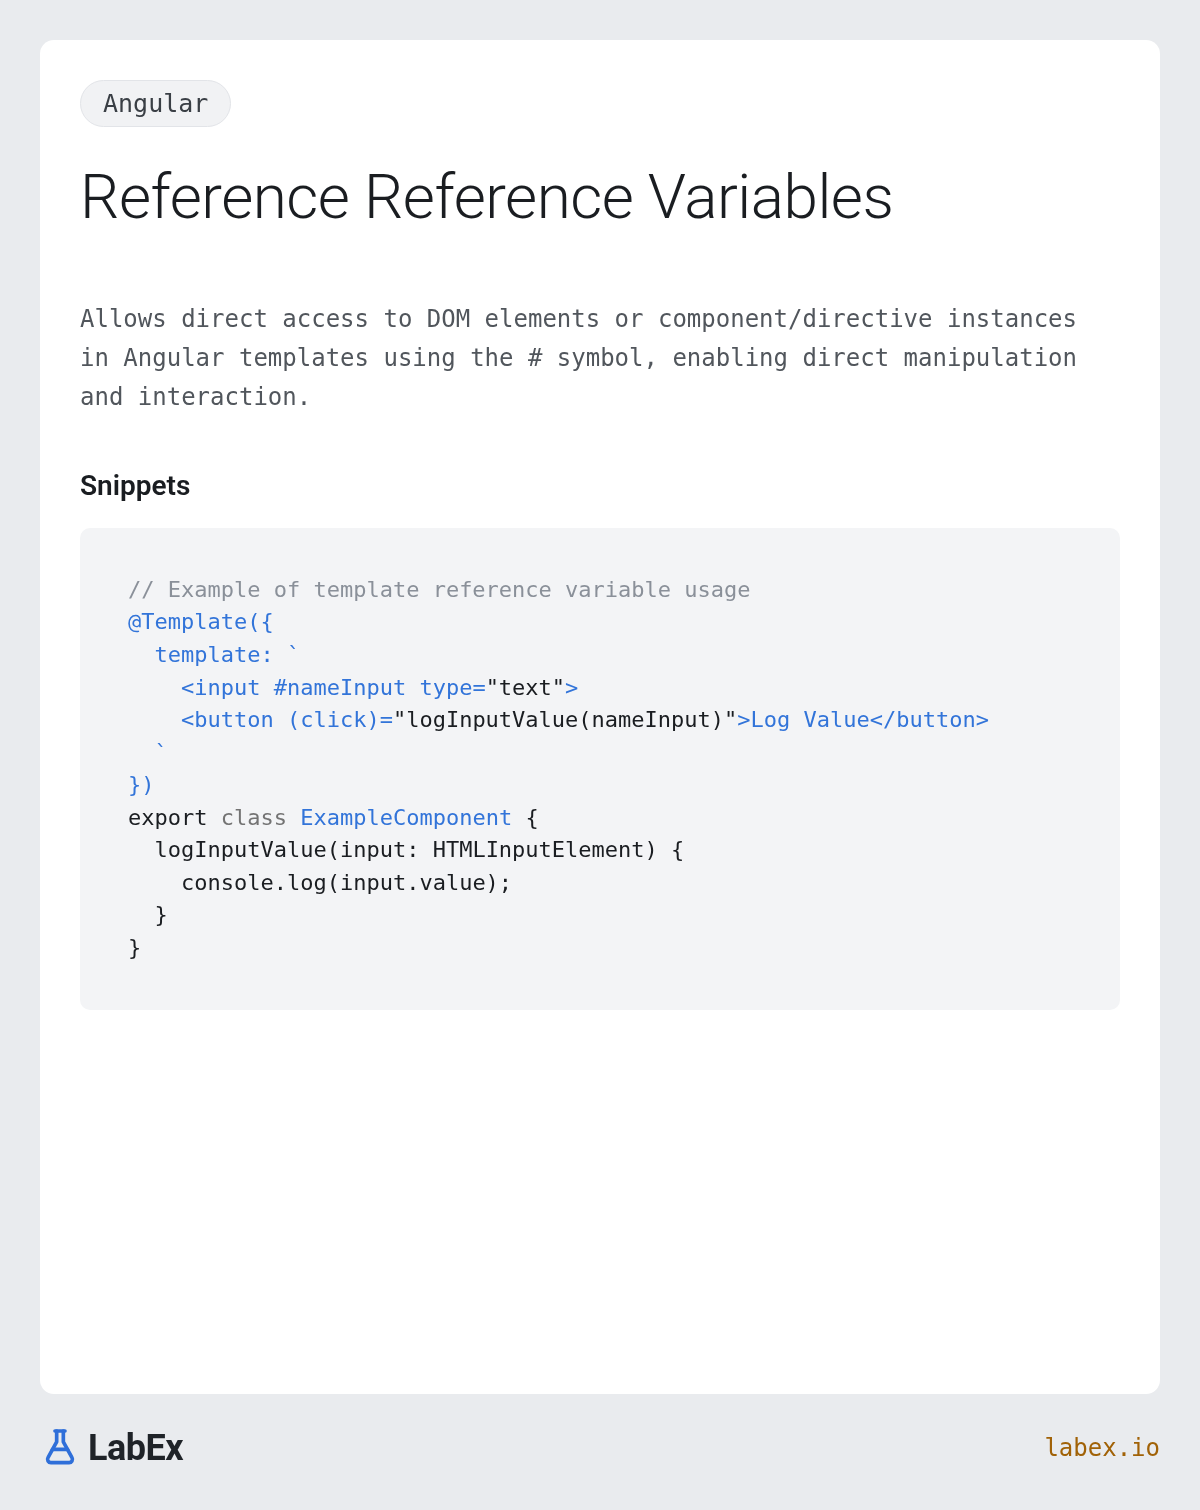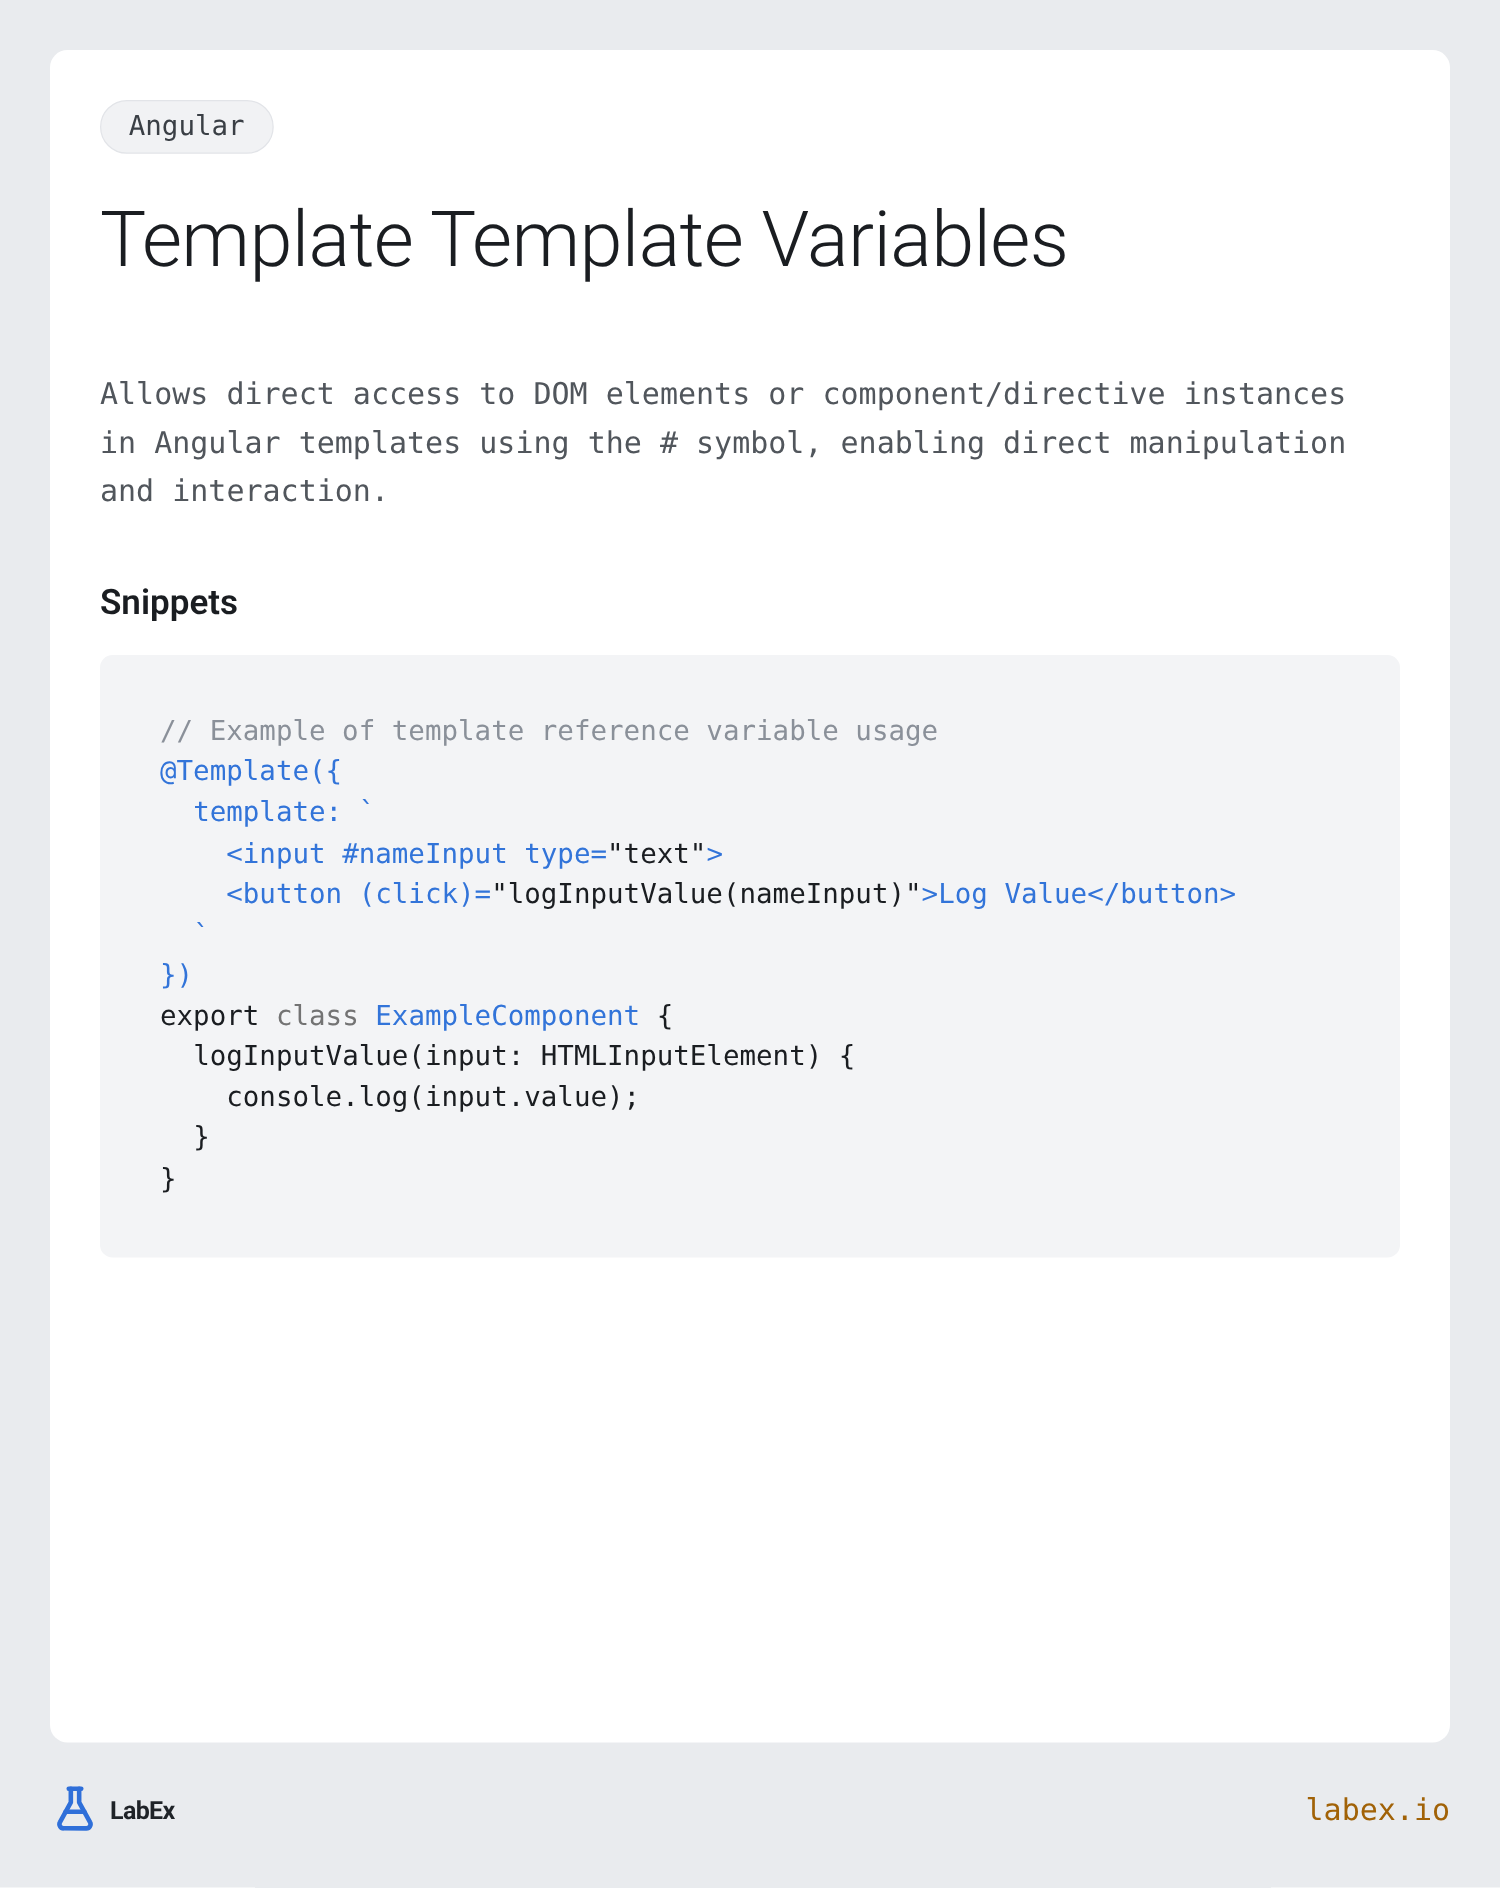--- a/index.html
+++ b/index.html
@@ -18,21 +18,21 @@
     padding: 40px;
     flex: 1;
   }
   .tag {
     display: inline-block;
     background: #f1f2f4;
     border: 1px solid #e2e4e8;
     border-radius: 999px;
     padding: 8px 22px;
     font-family: ui-monospace, SFMono-Regular, "SF Mono", Menlo, Consolas, monospace;
-    font-size: 22px;
+    font-size: 25px;
     color: #3a3f45;
     font-weight: 500;
   }
   .title {
     font-size: 62px;
     font-weight: 300;
     color: #1a1d21;
     margin-top: 34px;
     letter-spacing: -0.5px;
     line-height: 1.15;
@@ -73,38 +73,38 @@
     align-items: center;
     padding-top: 32px;
   }
   .logo {
     display: flex;
     align-items: center;
     gap: 8px;
   }
   .logo svg { width: 40px; height: 40px; }
   .logo-text {
-    font-size: 20px;
+    font-size: 36px;
     font-weight: 700;
     color: #1f2328;
     letter-spacing: -0.5px;
   }
   .site-url {
     font-family: ui-monospace, SFMono-Regular, "SF Mono", Menlo, Consolas, monospace;
     font-size: 24px;
     color: #a16207;
   }
 </style>
 </head>
 <body>
 
 <div class="card">
   <span class="tag">Angular</span>
 
-  <h1 class="title">Template Template Variables</h1>
+  <h1 class="title">Reference Reference Variables</h1>
 
   <p class="description">Allows direct access to DOM elements or component/directive instances in Angular templates using the # symbol, enabling direct manipulation and interaction.</p>
 
   <h2 class="snippets-heading">Snippets</h2>
 
   <pre class="code-block"><span class="c-comment">// Example of template reference variable usage</span>
 <span class="c-blue">@Template</span><span class="c-blue">({</span>
 <span class="c-blue">  template:</span><span class="c-blue"> `</span>
 <span class="c-blue">    &lt;input #nameInput type=</span><span class="c-black">"text"</span><span class="c-blue">&gt;</span>
 <span class="c-blue">    &lt;button (click)=</span><span class="c-black">"logInputValue(nameInput)"</span><span class="c-blue">&gt;Log Value&lt;/button&gt;</span>

